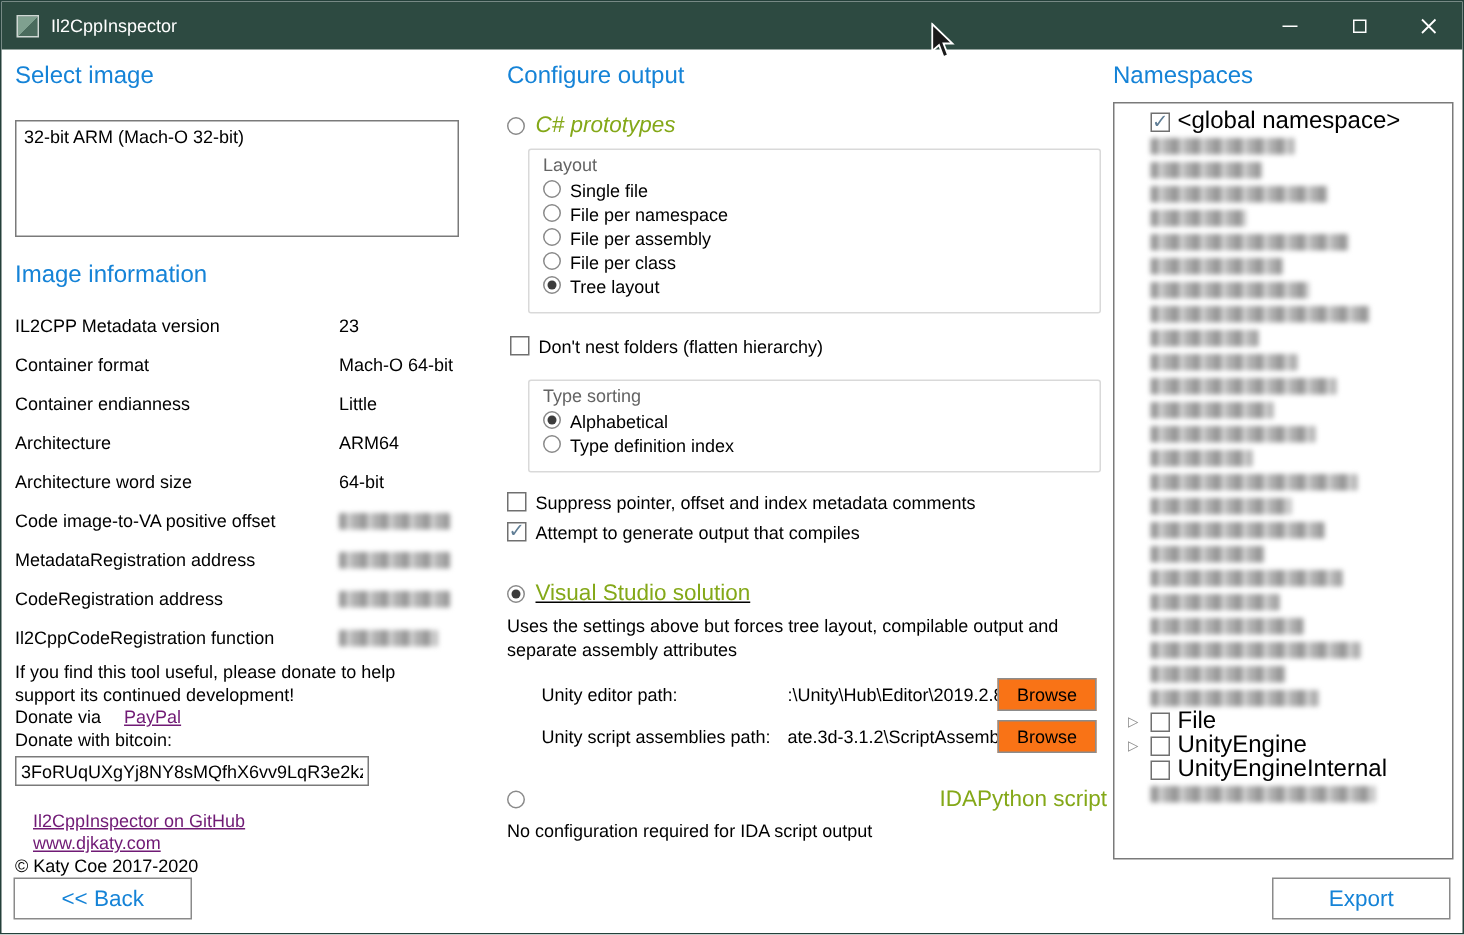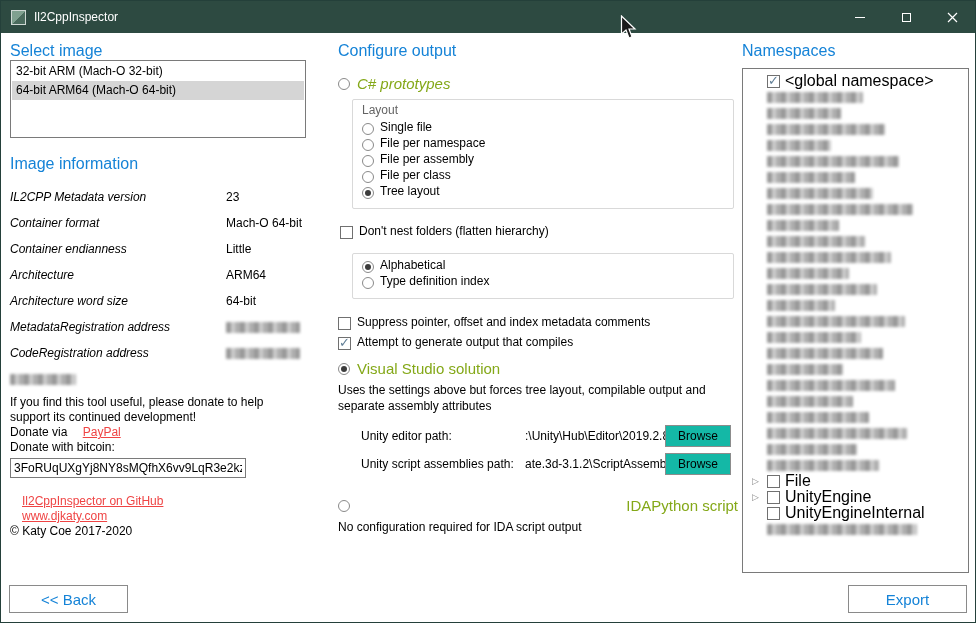--- a/index.html
+++ b/index.html
@@ -12,65 +12,65 @@
   .titlebar { position:absolute; left:0; top:0; right:0; height:32px; background:#2d4a41; display:flex; align-items:center; }
   .app-icon { width:15px; height:15px; margin:0 8px 0 10px; border:1px solid #cfd8d4; background:linear-gradient(135deg,#7fa08f 0 50%,#4a6b5d 50% 100%); }
   .win-title { color:#ffffff; font-size:12px; }
   .win-controls { margin-left:auto; display:flex; height:32px; }
   .win-btn { width:46px; height:32px; display:flex; align-items:center; justify-content:center; }
   .glyph-min { width:10px; height:1px; background:#fff; }
   .glyph-max { width:9px; height:9px; border:1px solid #fff; }
 
   
   h2 { font-size:16px; font-weight:400; color:#1583d7; line-height:19px; }
-  .link { color:#ef4444; text-decoration:underline; cursor:pointer;padding-left:12px; }
-  .opt-row { display:flex; align-items:flex-end; gap:6px; line-height:15px; margin:1px 0; }
+  .link { color:#701a75; text-decoration:underline; cursor:pointer;padding-left:12px; }
+  .opt-row { display:flex; align-items:flex-start; gap:6px; line-height:15px; margin:1px 0; }
   .opt-label { font-size:12px; }
   .radio { width:12px; height:12px; min-width:12px; border:1px solid #8a8a8a; border-radius:50%; background:#fff; position:relative; display:inline-block; }
   .radio.on::after { content:""; position:absolute; inset:2px; border-radius:50%; background:#3c3c3c; }
   .checkbox { width:13px; height:13px; min-width:13px; border:1px solid #707070; background:#fff; position:relative; display:inline-block; }
   .checkbox.checked::after { content:"\2713"; position:absolute; left:0; top:-3px; font-size:13px; font-weight:bold; color:#5f7d95; }
   .blur-strip { display:inline-block; height:11px; border-radius:1px; vertical-align:middle;
     background:repeating-linear-gradient(90deg,#989898 0 5px,#cdcdcd 5px 9px,#aeaeae 9px 14px);
     filter:blur(1.6px); }
 
   
   .col-left { position:absolute; left:9px; top:40px; width:296px; }
-  .listbox { margin-top:0; border:1px solid #7a7a7a; height:78px; padding:1px; overflow:hidden; background:#fff; }
+  .listbox { margin-top:20px; border:1px solid #7a7a7a; height:78px; padding:1px; overflow:hidden; background:#fff; }
   .list-item { padding:1px 4px; height:19px; line-height:17px; white-space:nowrap; }
   .list-item.selected { background:#d5d5d5; }
   .h-info { margin-top:16px; }
   .info-table { margin-top:11px; }
   .info-row { display:flex; align-items:center; height:26px; }
-  .info-label { width:216px;font-style:italic; }
+  .info-label { width:216px; }
   .info-value { flex:1; }
   .donate { margin-top:3px; line-height:15px; }
   .line15 { line-height:15px; }
   .textbox { margin-top:3px; width:236px; height:20px; border:1px solid #7a7a7a; font-family:"Liberation Sans","DejaVu Sans",sans-serif; font-size:12px; padding:1px 3px; color:#000; }
   .links-block { margin-top:16px; }
 
   
   .col-mid { position:absolute; left:337px; top:40px; width:400px; }
   .big-radio-row { display:flex; align-items:center; gap:7px; }
   .green-label { font-size:15px; color:#84a818; }
   .row-csharp { margin-top:15px;font-style:italic; }
   .groupbox { border:1px solid #d9d9d9; border-radius:2px; padding:3px 10px 8px 9px; background:#fff; }
   .gb-title { font-size:12px; color:#646464; margin-bottom:3px; }
   .gb-layout { margin:7px 0 0 14px; width:382px; }
   .gb-sort { margin:14px 0 0 14px; width:382px; }
   .row-flatten { margin:15px 0 0 2px; }
   .output-checkboxes { margin-top:13px; }
   .output-checkboxes .opt-row { margin:2px 0; height:18px; }
-  .row-vs { margin-top:10px; }
+  .row-vs { margin-top:21px;text-decoration:underline; }
   .vs-desc { margin-top:5px; width:392px; line-height:16px; }
   .path-rows { margin:10px 0 0 23px; width:370px; }
   .path-row { display:flex; align-items:center; height:24px; margin-top:4px; }
   .path-label { width:164px; }
   .path-value { flex:1; text-align:right; padding-right:7px; white-space:nowrap; overflow:hidden; }
-  .browse-btn { width:66px; height:22px; background:#14b8a6; border:1px solid #8c8c8c; font-family:"Liberation Sans","DejaVu Sans",sans-serif; font-size:12px; color:#000; }
+  .browse-btn { width:66px; height:22px; background:#f97316; border:1px solid #8c8c8c; font-family:"Liberation Sans","DejaVu Sans",sans-serif; font-size:12px; color:#000; }
   .row-ida { margin-top:21px;justify-content:space-between; }
   .ida-desc { margin-top:5px; line-height:16px; }
 
   
   .col-right { position:absolute; left:741px; top:40px; width:227px; }
   .ns-box { margin-top:8px; border:1px solid #7a7a7a; height:505px; padding:4px 2px 2px 6px; overflow:hidden; background:#fff; }
   .ns-row { display:flex; align-items:center; height:16px; gap:5px; }
   .expander { width:13px; min-width:13px; text-align:center; font-size:9px; color:#8a8a8a; line-height:16px; }
   .ns-label { font-size:16px; white-space:nowrap; }
 
@@ -102,21 +102,20 @@
             <path d="M1 1 L10 10 M10 1 L1 10" stroke="#ffffff" stroke-width="1.2"></path>
           </svg>
       </div>
     </div>
   </div>
 
   <div class="col-left">
     <h2>Select image</h2>
     <div class="listbox">
         <div class="list-item">32-bit ARM (Mach-O 32-bit)</div>
-        <div class="list-item selected">64-bit ARM64 (Mach-O 64-bit)</div>
       </div>
 
     <h2 class="h-info">Image information</h2>
     <div class="info-table">
         <div class="info-row">
           <div class="info-label">IL2CPP Metadata version</div>
           <div class="info-value">23</div>
         </div>
         <div class="info-row">
           <div class="info-label">Container format</div>
@@ -128,28 +127,33 @@
         </div>
         <div class="info-row">
           <div class="info-label">Architecture</div>
           <div class="info-value">ARM64</div>
         </div>
         <div class="info-row">
           <div class="info-label">Architecture word size</div>
           <div class="info-value">64-bit</div>
         </div>
         <div class="info-row">
+          <div class="info-label">Code image-to-VA positive offset</div>
+          <div class="info-value"><span class="blur-strip" style="width: 74px;"></span></div>
+        </div>
+        <div class="info-row">
           <div class="info-label">MetadataRegistration address</div>
           <div class="info-value"><span class="blur-strip" style="width: 74px;"></span></div>
         </div>
         <div class="info-row">
           <div class="info-label">CodeRegistration address</div>
           <div class="info-value"><span class="blur-strip" style="width: 74px;"></span></div>
         </div>
         <div class="info-row">
+          <div class="info-label">Il2CppCodeRegistration function</div>
           <div class="info-value"><span class="blur-strip" style="width: 66px;"></span></div>
         </div>
       </div>
 
     <p class="donate">If you find this tool useful, please donate to help support its continued development!</p>
     <p class="line15"><span>Donate via </span><a class="link">PayPal</a></p>
     <p class="line15">Donate with bitcoin:</p>
     <input class="textbox" value="3FoRUqUXgYj8NY8sMQfhX6vv9LqR3e2kzz" style="">
 
     <div class="links-block">
@@ -194,20 +198,21 @@
     </div>
 
     <div class="row-flatten">
         <div class="opt-row">
           <span class="checkbox"></span>
           <span class="opt-label">Don't nest folders (flatten hierarchy)</span>
         </div>
       </div>
 
     <div class="groupbox gb-sort">
+      <div class="gb-title">Type sorting</div>
       <div>
           <div class="opt-row">
             <span class="radio on"></span>
             <span class="opt-label">Alphabetical</span>
           </div>
           <div class="opt-row">
             <span class="radio"></span>
             <span class="opt-label">Type definition index</span>
           </div>
         </div>

